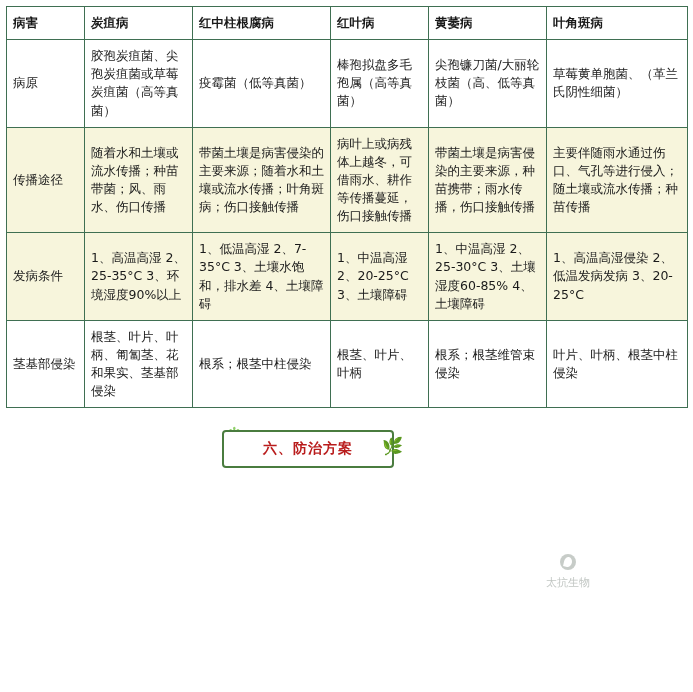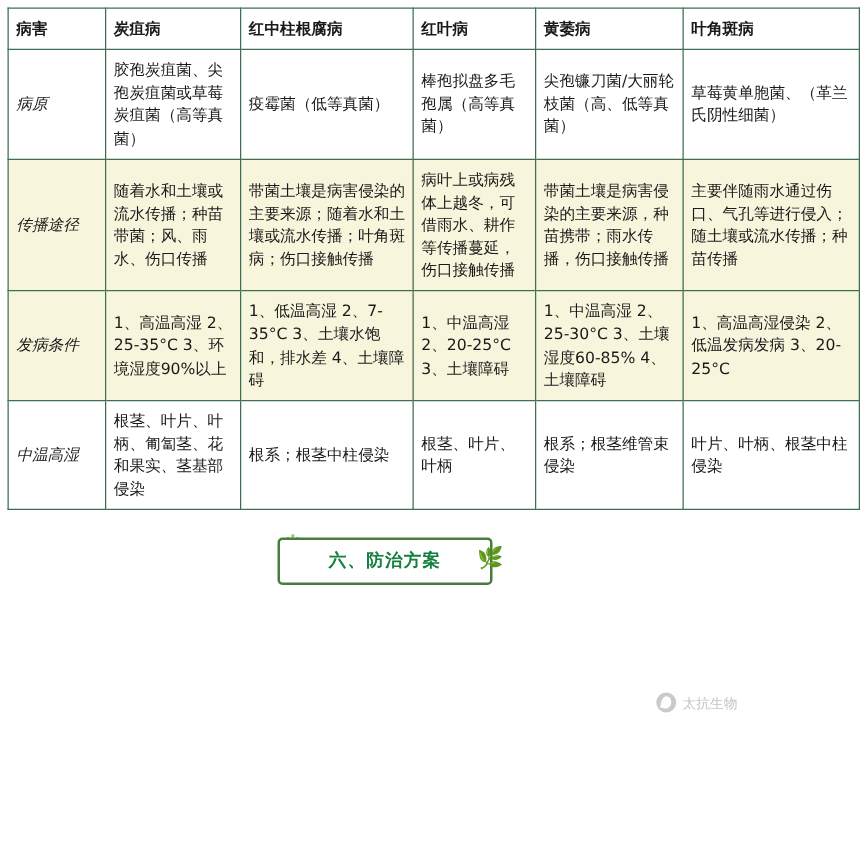--- a/index.html
+++ b/index.html
@@ -47,21 +47,20 @@
     background: #ffffff;
   }
   tbody tr.row-odd td {
     background: #f7f5dc;
   }
   td.rowlabel {
     font-weight: normal;
     font-size: 13px;
     text-align: left;
     white-space: nowrap;
-    font-style: italic;
   }
   
   col.c0 { width: 78px; }
   col.c1 { width: 108px; }
   col.c2 { width: 138px; }
   col.c3 { width: 98px; }
   col.c4 { width: 118px; }
   col.c5 { width: 141px; }
 
   .footer {
@@ -78,21 +77,21 @@
     border: 2px solid #4a7c3f;
     border-radius: 4px;
     background: #ffffff;
     display: flex;
     align-items: center;
     justify-content: center;
   }
   .section-banner .label {
     font-size: 14px;
     font-weight: bold;
-    color: #15803d;
+    color: #b91c1c;
     letter-spacing: 1px;
   }
   .sparkle {
     position: absolute;
     left: 228px;
     top: 16px;
     font-size: 15px;
     color: #8fcf6a;
   }
   .leaf {
@@ -103,20 +102,21 @@
     color: #3f9b35;
   }
   .watermark {
     position: absolute;
     right: 8px;
     top: 548px;
     display: flex;
     align-items: center;
     gap: 5px;
     opacity: 0.55;
+    flex-direction: column;
   }
   .watermark .wm-logo {
     width: 16px;
     height: 16px;
     border-radius: 50%;
     background: #9aa49c;
     position: relative;
     flex: 0 0 auto;
   }
   .watermark .wm-logo::after {
@@ -191,21 +191,21 @@
 3、土壤障碍</td>
         <td class="cell-lines">1、中温高湿
 2、25-30°C
 3、土壤湿度60-85%
 4、土壤障碍</td>
         <td class="cell-lines">1、高温高湿侵染
 2、低温发病发病
 3、20-25°C</td>
       </tr>
       <tr class="row-even">
-        <td class="rowlabel">中温高湿</td>
+        <td class="rowlabel">茎基部侵染</td>
         <td class="cell-lines">根茎、叶片、叶柄、匍匐茎、花和果实、茎基部侵染</td>
         <td class="cell-lines">根系；根茎中柱侵染</td>
         <td class="cell-lines">根茎、叶片、叶柄</td>
         <td class="cell-lines">根系；根茎维管束侵染</td>
         <td class="cell-lines">叶片、叶柄、根茎中柱侵染</td>
       </tr>
     </tbody>
   </table>
 
   <div class="watermark">

